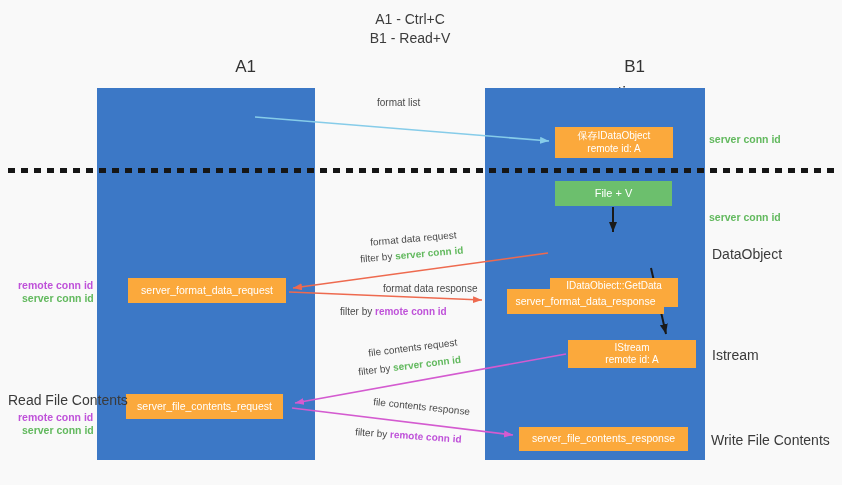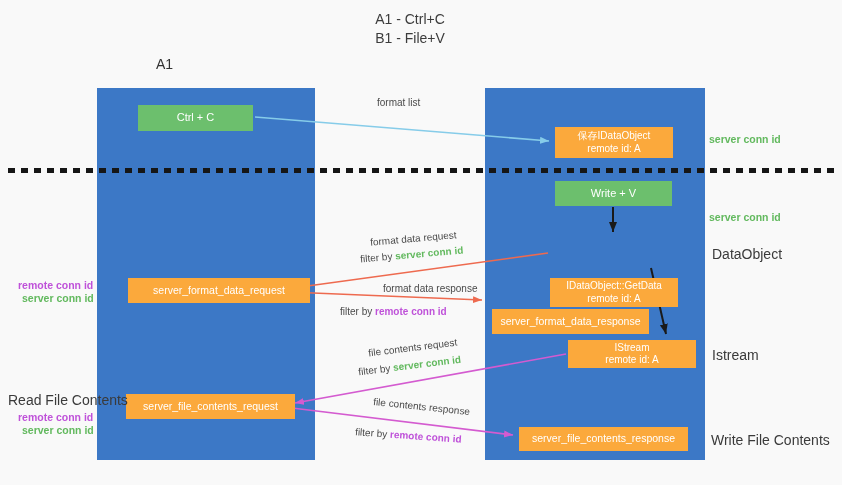--- a/index.html
+++ b/index.html
@@ -1,21 +1,21 @@
 <!DOCTYPE html>
 <html><head>
 <meta charset="utf-8">
 <style>
   * { margin:0; padding:0; box-sizing:border-box; }
   html,body { background:#f9f9f9; }
   body { font-family:"Liberation Sans", sans-serif; }
   .stage { position:relative; width:842px; height:485px; background:#f9f9f9; overflow:hidden; }
   .lane { position:absolute; background:#3c78c6; }
   .title { position:absolute; color:#3c3c3c; font-size:14px; text-align:center; line-height:1.35; }
-  .hdr { position:absolute; text-align:left; color:#333; font-size:14px; line-height:1.5; }
+  .hdr { position:absolute; text-align:right; color:#333; font-size:17px; line-height:1.5; }
   .box { position:absolute; display:flex; flex-direction:column; align-items:center; justify-content:center;
          color:#fff; font-size:11px; text-align:center; line-height:1.25; }
   .green-box { background:#6cbf6d; }
   .orange-box { background:#fba93c; }
   .small { font-size:10px; }
   .mid { font-size:10.5px; }
   .dotted { position:absolute; height:5px;
             background:repeating-linear-gradient(90deg,#161616 0 7px,transparent 7px 13px); }
   .albl { position:absolute; font-size:10px; color:#4a4a4a; white-space:nowrap; }
   .side { position:absolute; font-size:14px; color:#3a3a3a; white-space:nowrap; }
@@ -24,25 +24,29 @@
   .purple-t { color:#bf52d9; font-weight:bold; }
   svg.arrows { position:absolute; left:0; top:0; width:842px; height:485px; pointer-events:none; }
 </style>
 </head>
 <body>
 
 <div class="stage">
 
   <div class="title" style="left:300px; top:10px; width:220px;">
     <div>A1 - Ctrl+C</div>
-    <div>B1 - File+V</div>
+    <div>B1 - Read+V</div>
   </div>
 
   <div class="hdr" style="left:156px; top:54px; width:100px;">
     <div>A1</div>
+  </div>
+  <div class="hdr" style="left:545px; top:54px; width:100px;">
+    <div>B1</div>
+    <div>connection</div>
   </div>
 
   <div class="lane" style="left:97px; top:88px; width:218px; height:372px;"></div>
   <div class="lane" style="left:485px; top:88px; width:220px; height:372px;"></div>
 
   <div class="dotted" style="left:8px; top:168px; width:827px;"></div>
 
   <svg class="arrows" viewBox="0 0 842 485">
     <defs>
       <marker id="ah-blue" markerWidth="11" markerHeight="9" refX="9" refY="3.5" orient="auto" markerUnits="userSpaceOnUse">
@@ -60,52 +64,49 @@
     </defs>
     <line x1="255" y1="117" x2="549" y2="141" stroke="#86cce9" stroke-width="1.6" marker-end="url(#ah-blue)"></line>
     <line x1="613" y1="207" x2="613" y2="232" stroke="#1a1a1a" stroke-width="2" marker-end="url(#ah-black)"></line>
     <line x1="548" y1="253" x2="293" y2="288" stroke="#ee6a4f" stroke-width="1.6" marker-end="url(#ah-red)"></line>
     <line x1="289" y1="292" x2="482" y2="300" stroke="#ee6a4f" stroke-width="1.6" marker-end="url(#ah-red)"></line>
     <line x1="651" y1="268" x2="666" y2="334" stroke="#1a1a1a" stroke-width="2" marker-end="url(#ah-black)"></line>
     <line x1="566" y1="354" x2="295" y2="403" stroke="#d45bd0" stroke-width="1.6" marker-end="url(#ah-mag)"></line>
     <line x1="292" y1="408" x2="513" y2="435" stroke="#d45bd0" stroke-width="1.6" marker-end="url(#ah-mag)"></line>
   </svg>
 
-  <div class="box green-box" style="left:138px; top:105px; width:115px; height:26px;">
-    <span>Ctrl + C</span>
-  </div>
 
   <div class="box orange-box small" style="left:555px; top:127px; width:118px; height:31px;align-items:center;">
     <span>保存IDataObject</span>
     <span>remote id: A</span>
   </div>
 
   <div class="box green-box" style="left:555px; top:181px; width:117px; height:25px;">
-    <span>Write + V</span>
+    <span>File + V</span>
   </div>
 
   <div class="box orange-box small" style="left:550px; top:238px; width:128px; height:29px;margin-top:40px;">
     <span>IDataObject::GetData</span>
     <span>remote id: A</span>
   </div>
 
-  <div class="box orange-box mid" style="left:128px; top:278px; width:182px; height:25px;">
+  <div class="box orange-box mid" style="left:128px; top:278px; width:158px; height:25px;">
     <span>server_format_data_request</span>
   </div>
 
-  <div class="box orange-box mid" style="left:492px; top:289px; width:157px; height:25px;margin-top:20px;">
+  <div class="box orange-box mid" style="left:507px; top:289px; width:157px; height:25px;">
     <span>server_format_data_response</span>
   </div>
 
   <div class="box orange-box small" style="left:568px; top:340px; width:128px; height:28px;">
     <span>IStream</span>
     <span>remote id: A</span>
   </div>
 
-  <div class="box orange-box mid" style="left:126px; top:394px; width:169px; height:25px;">
+  <div class="box orange-box mid" style="left:126px; top:394px; width:157px; height:25px;">
     <span>server_file_contents_request</span>
   </div>
 
   <div class="box orange-box mid" style="left:519px; top:427px; width:169px; height:24px;">
     <span>server_file_contents_response</span>
   </div>
 
   <div class="side-sm green-t" style="left:709px; top:133px;">server conn id</div>
   <div class="side-sm green-t" style="left:709px; top:211px;">server conn id</div>
   <div class="side" style="left:712px; top:246px;">DataObject</div>

